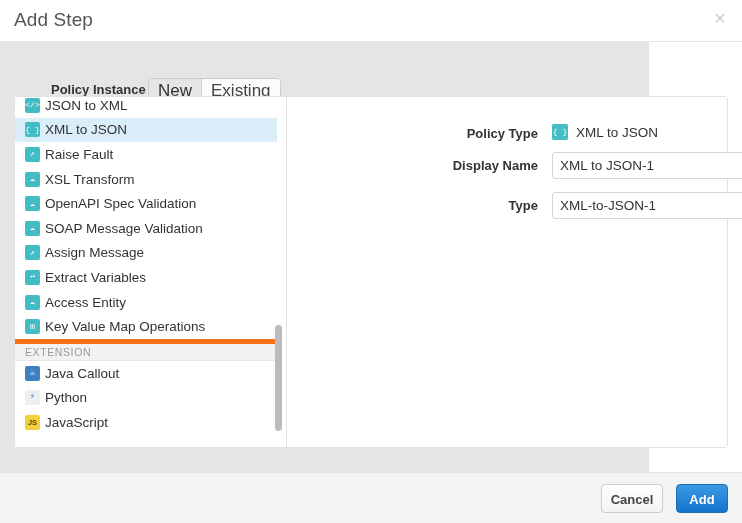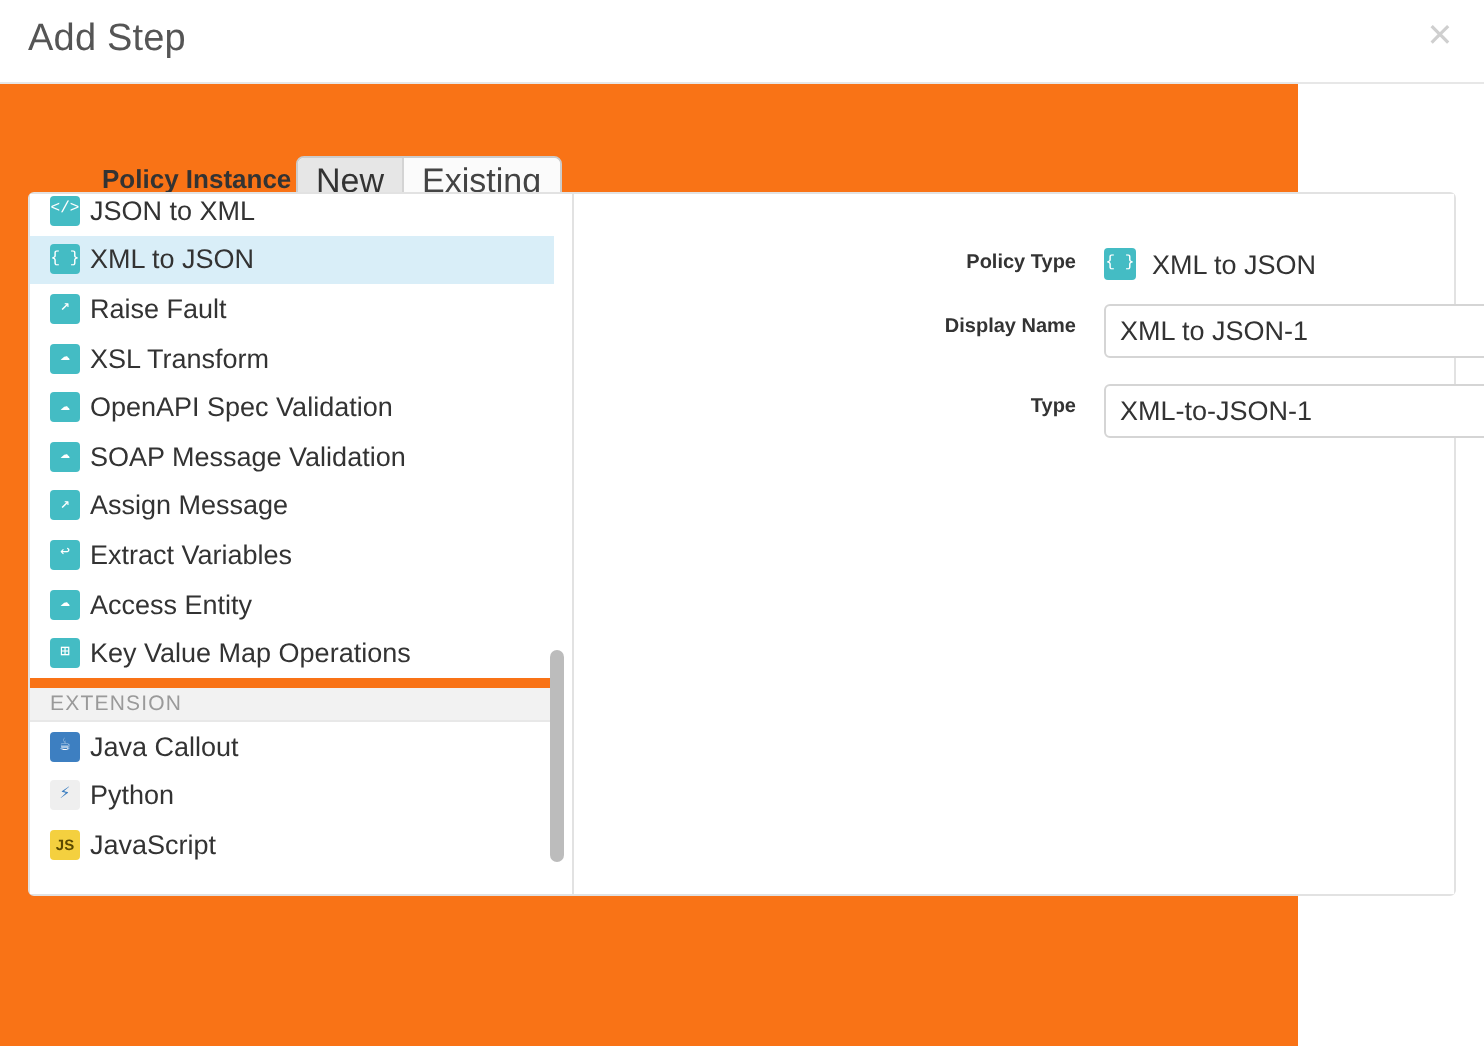--- a/index.html
+++ b/index.html
@@ -9,21 +9,21 @@
     overflow: hidden;
     background: #ffffff;
     font-family: "Liberation Sans", sans-serif;
     -webkit-font-smoothing: antialiased;
   }
 
   #dialog {
     position: relative;
     width: 649px;
     height: 523px;
-    background: #f97316;
+    background: #e5e5e5;
     text-decoration: underline;
   }
 
   
   .dlg-header {
     position: absolute;
     left: 0; top: 0;
     width: 742px; height: 42px;
     border-bottom: 1px solid #e7e7e7;
     background: #fff;
@@ -190,21 +190,21 @@
     position: absolute;
     left: 0;
     width: 100%;
     height: 24px;
   }
   .form-label {
     position: absolute;
     left: 0; top: 3px;
     width: 251px;
     text-align: right;
-    font-size: 10px;
+    font-size: 13px;
     font-weight: bold;
     color: #333333;
     white-space: nowrap;
   }
   .form-value {
     position: absolute;
     left: 265px; top: 1px;
     display: flex;
     align-items: center;
     font-size: 13.5px;
@@ -393,14 +393,18 @@
       </div>
 
       <div class="form-row" style="top:98px;">
         <div class="form-label">Type</div>
         <input class="txt-input" type="text" value="XML-to-JSON-1" style="">
       </div>
 
     </div>
   </div>
 
+  <div class="footer">
+    <button class="btn btn-cancel">Cancel</button>
+    <button class="btn btn-add">Add</button>
+  </div>
 
 </div>
 
 </body></html>

